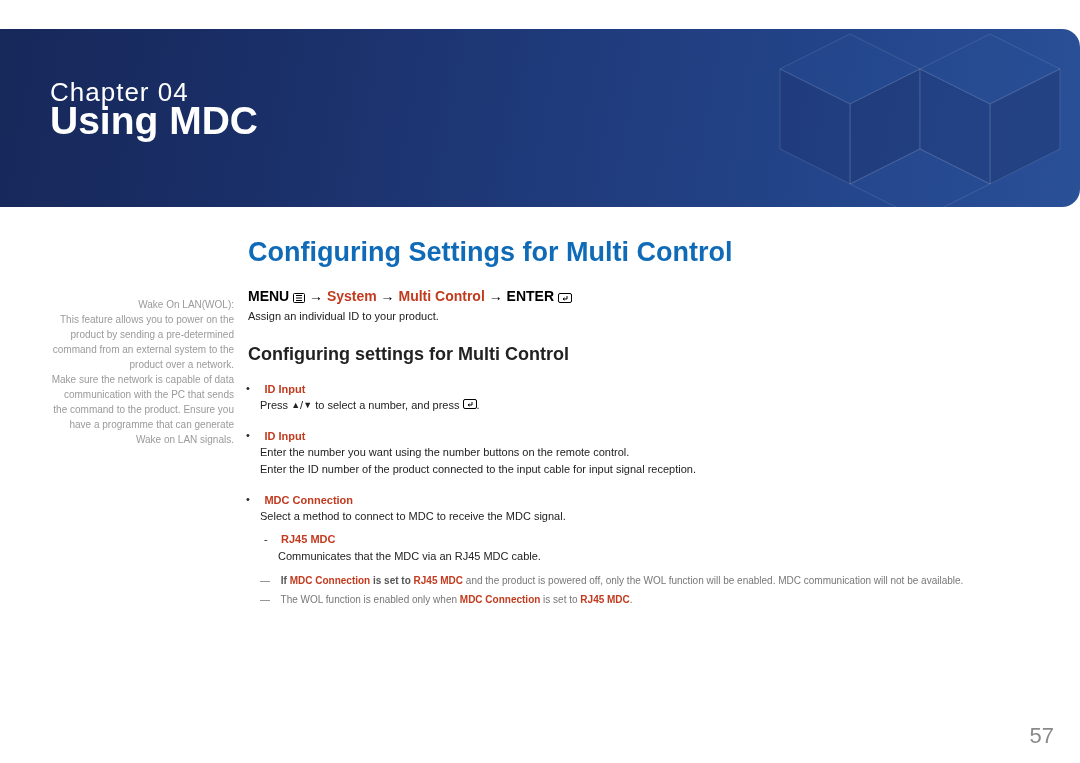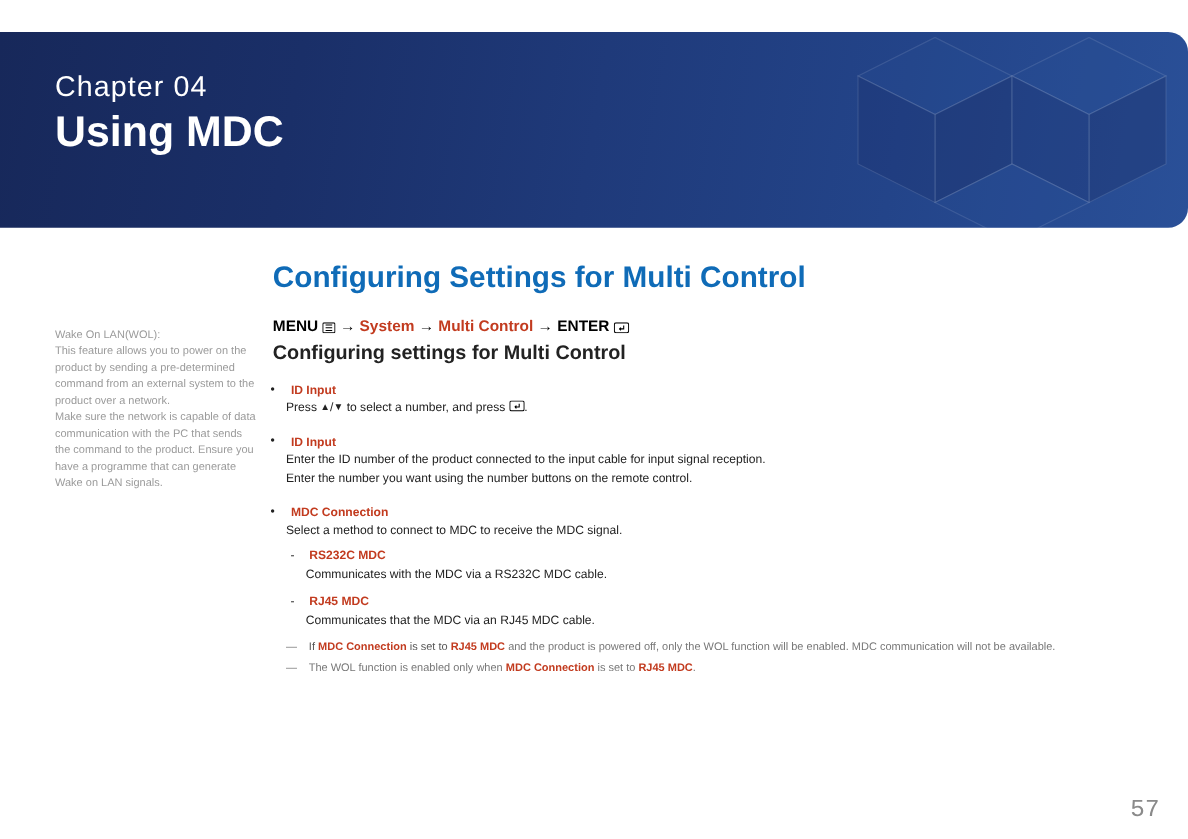--- a/index.html
+++ b/index.html
@@ -21,21 +21,21 @@
     overflow: hidden;
   }
   .banner .cubes {
     position: absolute;
     right: 0; top: 0; bottom: 0;
     width: 340px;
     opacity: 0.45;
   }
   .banner .chapter-label {
     position: absolute;
-    left: 50px; top: 34px;
+    left: 50px; top: 48px;
     color: #fff;
     font-size: 26px;
     font-weight: 400;
     letter-spacing: 1px;
   }
   .banner .chapter-title {
     position: absolute;
     left: 50px; top: 70px;
     color: #fff;
     font-size: 39px;
@@ -47,20 +47,21 @@
     padding: 30px 30px 0 50px;
   }
   .sidebar {
     width: 198px;
     flex-shrink: 0;
     font-size: 10px;
     line-height: 1.5;
     color: #9a9a9a;
     padding-top: 60px;
     padding-right: 14px;
+    text-align: right;
   }
   .sidebar .wol-head { color: #9a9a9a; }
   .main { flex: 1; }
   h1.section-title {
     color: #0f6bb7;
     font-size: 27px;
     font-weight: 700;
     margin-bottom: 20px;
   }
   .navpath {
@@ -123,29 +124,28 @@
     font-size: 10px;
     color: #777;
   }
   .dash-notes li {
     font-size: 10px;
     color: #777;
     margin-bottom: 4px;
     line-height: 1.5;
   }
   .dash-notes .hl { color: #c23b1f; font-weight: 700; }
-  .dash-notes .bold { font-weight: 400; color: #555; }
+  .dash-notes .bold { font-weight: 700; color: #555; }
   .tri { display: inline-block; font-size: 9px; vertical-align: 1px; }
   .page-num {
     position: absolute;
     right: 26px;
     bottom: 14px;
     font-size: 22px;
     color: #8a8a8a;
-    font-family: Liberation Mono, monospace;
   }
   svg.remote-icon { width: 12px; height: 10px; }
   svg.enter-icon { width: 14px; height: 10px; }
 </style>
 </head>
 <body>
 
 <div class="banner">
   <svg class="cubes" viewBox="0 0 340 178" preserveAspectRatio="xMaxYMid slice">
     <g fill="none" stroke="#ffffff" stroke-opacity="0.25">
@@ -189,53 +189,50 @@
       <span> → </span>
       <span>ENTER</span>
       <span class="icon-inline">
         <svg class="enter-icon" viewBox="0 0 14 10">
             <rect x="0.5" y="0.5" width="13" height="9" rx="1.5" fill="none" stroke="#000" stroke-width="1"></rect>
             <path d="M9 3 L9 6 L5 6 M5 6 L6.5 4.8 M5 6 L6.5 7.2" fill="none" stroke="#000" stroke-width="1"></path>
           </svg>
       </span>
     </div>
 
+    <div class="desc-line">Assign an individual ID to your product.</div>
 
     <h2 class="subhead">Configuring settings for Multi Control</h2>
 
     <ul class="bullets">
       <li>
         <span class="item-title">ID Input</span>
         <div class="item-body">
           <div>
             <span>Press </span><span class="tri">▲</span><span>/</span><span class="tri">▼</span><span> to select a number, and press </span><span class="icon-inline"><svg class="enter-icon" viewBox="0 0 14 10">
                   <rect x="0.5" y="0.5" width="13" height="9" rx="1.5" fill="none" stroke="#000" stroke-width="1"></rect>
                   <path d="M9 3 L9 6 L5 6 M5 6 L6.5 4.8 M5 6 L6.5 7.2" fill="none" stroke="#000" stroke-width="1"></path>
                 </svg></span><span>.</span>
           </div>
         </div>
       </li>
 
       <li>
         <span class="item-title">ID Input</span>
         <div class="item-body">
+          <div>Enter the number you want using the number buttons on the remote control.</div>
           <div>Enter the ID number of the product connected to the input cable for input signal reception.</div>
-          <div>Enter the number you want using the number buttons on the remote control.</div>
         </div>
       </li>
 
       <li>
         <span class="item-title">MDC Connection</span>
         <div class="item-body">
           <div>Select a method to connect to MDC to receive the MDC signal.</div>
           <ul class="dash">
-            <li>
-              <span class="item-title">RS232C MDC</span>
-              <div>Communicates with the MDC via a RS232C MDC cable.</div>
-            </li>
             <li>
               <span class="item-title">RJ45 MDC</span>
               <div>Communicates that the MDC via an RJ45 MDC cable.</div>
             </li>
           </ul>
           <ul class="dash-notes">
             <li>
               <span class="bold">If </span><span class="hl">MDC Connection</span><span class="bold"> is set to </span><span class="hl">RJ45 MDC</span><span> and the product is powered off, only the WOL function will be enabled. MDC communication will not be available.</span>
             </li>
             <li>

